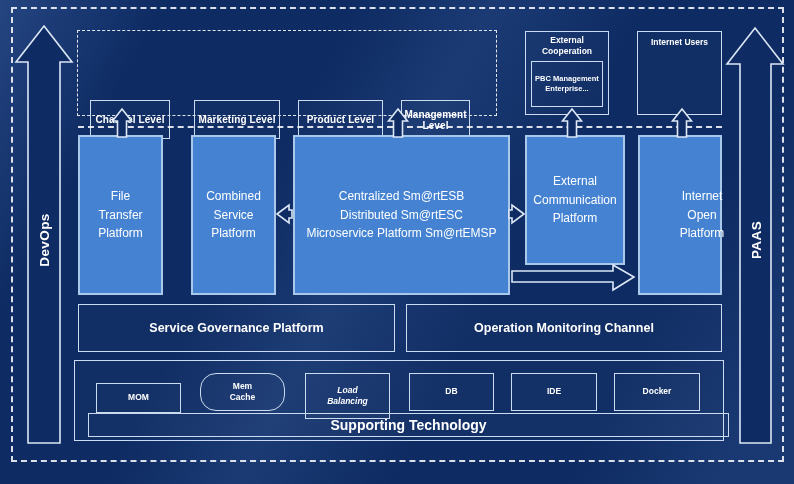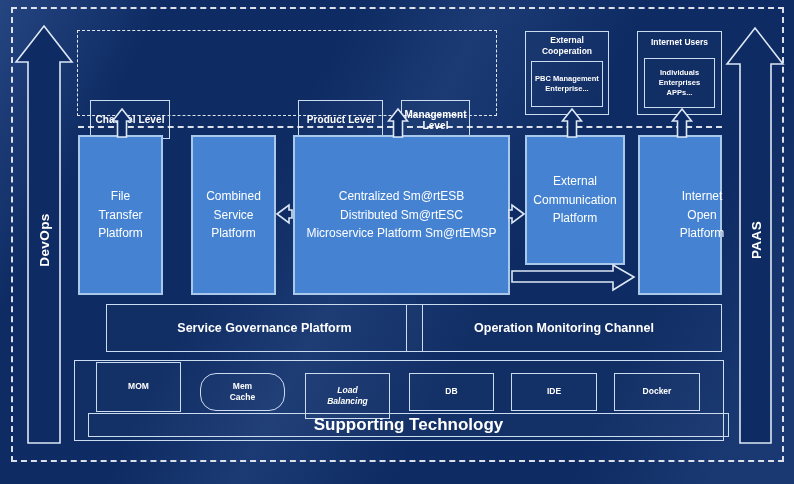--- a/index.html
+++ b/index.html
@@ -19,82 +19,80 @@
 
   .outer-dashed{border:2px dashed rgba(255,255,255,.85);}
   .top-dashed{border:1.5px dashed rgba(255,255,255,.88);}
   .sep-dashed{border-top:2px dashed rgba(255,255,255,.85);}
 
   .pbox{background:#4583d2;border:2px solid #a9c8ea;font-size:12px;line-height:1.55;font-weight:400;}
   .dbox{border:1.5px solid #ccdcf0;background:rgba(255,255,255,0.015);}
   .lvl{font-size:10px;font-weight:700;letter-spacing:.1px;margin-top:32px;}
   .gbox{font-size:12.5px;font-weight:700;}
   .tbox{font-size:8.5px;font-weight:700;line-height:1.3;}
-  .bar{font-size:17px;font-weight:700;}
+  .bar{font-size:14px;font-weight:700;}
   .cap{font-size:8.5px;font-weight:700;line-height:1.25;}
   .inner{border:1.2px solid #ccdcf0;font-size:7.5px;font-weight:700;line-height:1.3;}
 
   .vlabel{
     position:absolute;white-space:nowrap;font-size:13.5px;font-weight:700;letter-spacing:.4px;
     transform:translate(-50%,-50%) rotate(-90deg);
   }
   svg.arrows{position:absolute;left:0;top:0;pointer-events:none;}
   svg.arrows polygon{fill:#0e2b63;stroke:#dde8f6;stroke-width:1.6;stroke-linejoin:miter;}
 </style>
 </head>
 <body>
 
 <div id="stage">
 
   <div class="abs outer-dashed" style="left:11px;top:7px;width:773px;height:455px;"></div>
 
   <div class="abs top-dashed" style="left:77px;top:30px;width:420px;height:86px;"></div>
 
   <div class="abs dbox lvl flexc" style="left:90px;top:68px;width:80px;height:39px;">Channel Level</div>
+  <div class="abs dbox lvl flexc" style="left:194px;top:68px;width:86px;height:39px;">Marketing Level</div>
   <div class="abs dbox lvl flexc" style="left:298px;top:68px;width:85px;height:39px;">Product Level</div>
   <div class="abs dbox lvl flexc" style="left:401px;top:68px;width:69px;height:39px;">Management Level</div>
 
   <div class="abs dbox" style="left:525px;top:31px;width:84px;height:84px;">
     <div class="cap pre" style="margin-top:3px;text-align:center;">External
 Cooperation</div>
   </div>
   <div class="abs inner pre flexc" style="left:531px;top:61px;width:72px;height:46px;">PBC Management
 Enterprise...</div>
 
   <div class="abs dbox" style="left:637px;top:31px;width:85px;height:84px;">
     <div class="cap" style="margin-top:5px;text-align:center;">Internet Users</div>
   </div>
-  <div class="abs inner pre flexc" style="left:644px;top:58px;width:71px;height:50px;">Individuals
-Enterprises
-APPs...</div>
 
   <div class="abs sep-dashed" style="left:78px;top:126px;width:644px;height:0;"></div>
 
   <div class="abs pbox pre flexc" style="left:78px;top:135px;width:85px;height:160px;">File
 Transfer
 Platform</div>
   <div class="abs pbox pre flexc" style="left:191px;top:135px;width:85px;height:160px;">Combined
 Service
 Platform</div>
   <div class="abs pbox pre flexc" style="left:293px;top:135px;width:217px;height:160px;">Centralized Sm@rtESB
 Distributed Sm@rtESC
 Microservice Platform Sm@rtEMSP</div>
   <div class="abs pbox pre flexc" style="left:525px;top:135px;width:100px;height:130px;">External
 Communication
 Platform</div>
   <div class="abs pbox pre flexc" style="left:638px;top:135px;width:84px;height:160px;padding-left:44px;">Internet
 Open
 Platform</div>
 
-  <div class="abs dbox gbox flexc" style="left:78px;top:304px;width:317px;height:48px;margin-left:28px;">Service Governance Platform</div>
+  <div class="abs dbox gbox flexc" style="left:78px;top:304px;width:317px;height:48px;">Service Governance Platform</div>
   <div class="abs dbox gbox flexc" style="left:406px;top:304px;width:316px;height:48px;">Operation Monitoring Channel</div>
 
   <div class="abs dbox" style="left:74px;top:360px;width:650px;height:81px;"></div>
 
-  <div class="abs dbox tbox pre flexc" style="left:96px;top:362px;width:85px;height:50px;">MOM</div>
+  <div class="abs dbox tbox pre flexc" style="left:96px;top:383px;width:85px;height:30px;">MOM</div>
   <div class="abs dbox tbox pre flexc" style="left:200px;top:373px;width:85px;height:38px;border-radius:16px;">Mem
 Cache</div>
   <div class="abs dbox tbox pre flexc" style="left:305px;top:373px;width:85px;height:46px;font-style:italic;">Load
 Balancing</div>
   <div class="abs dbox tbox pre flexc" style="left:409px;top:373px;width:85px;height:38px;">DB</div>
   <div class="abs dbox tbox pre flexc" style="left:511px;top:373px;width:86px;height:38px;">IDE</div>
   <div class="abs dbox tbox pre flexc" style="left:614px;top:373px;width:86px;height:38px;">Docker</div>
 
   <div class="abs dbox bar flexc" style="left:88px;top:413px;width:641px;height:24px;">Supporting Technology</div>
 

